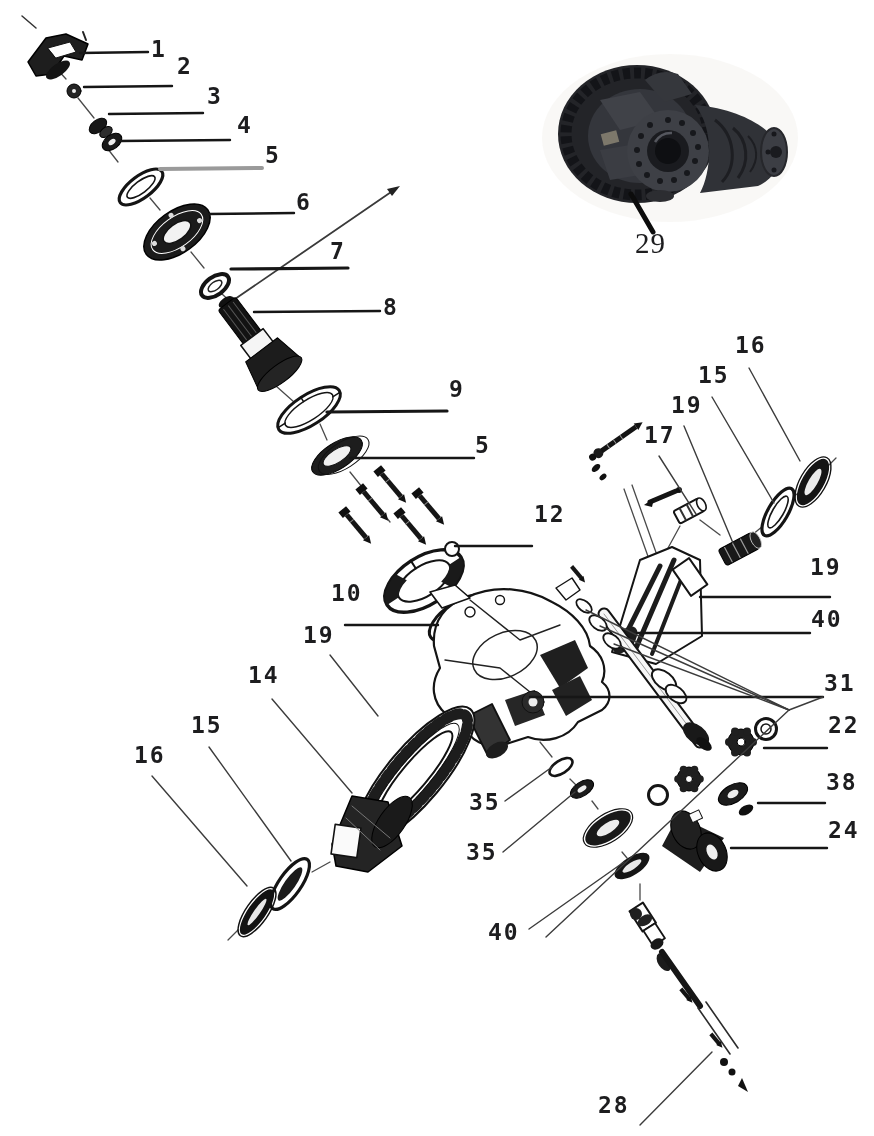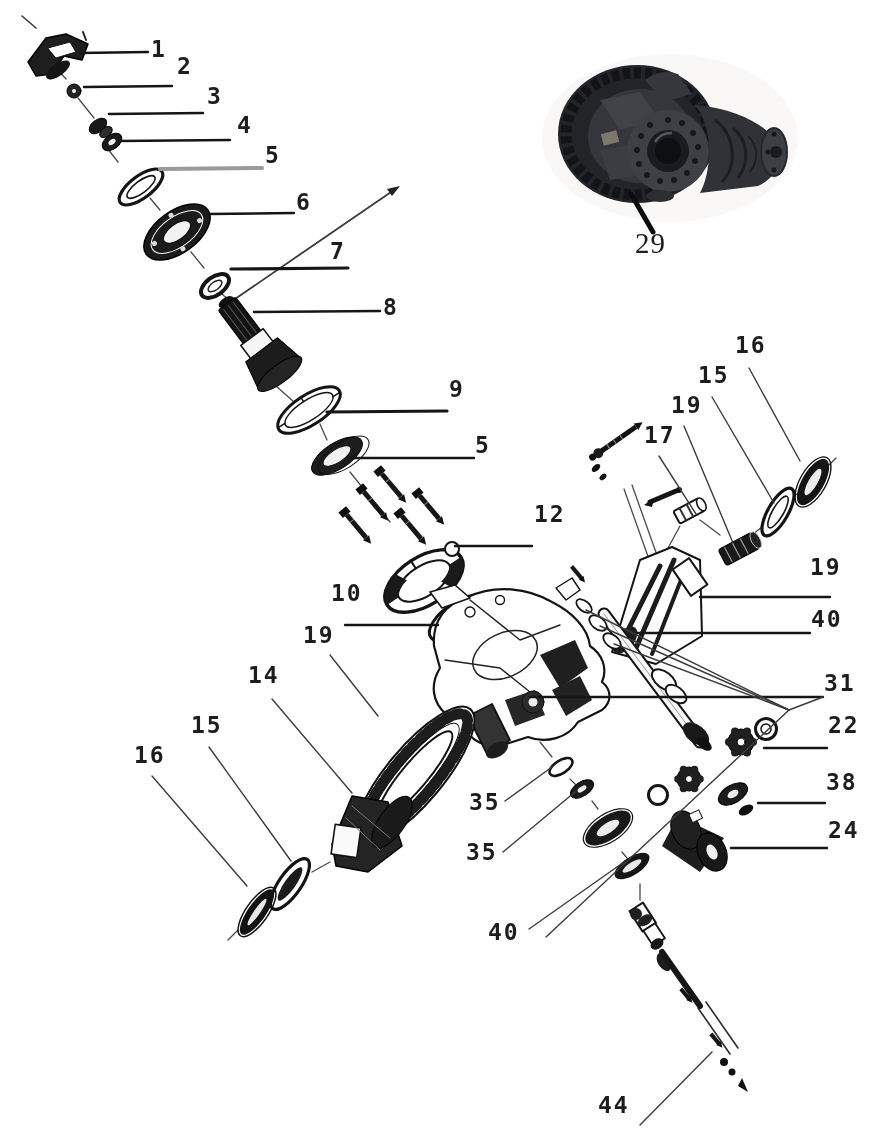--- a/index.html
+++ b/index.html
@@ -478,15 +478,15 @@
   <span class="callout" style="left:671px;top:394px">19</span>
   <span class="callout" style="left:810px;top:556px">19</span>
   <span class="callout" style="left:811px;top:608px">40</span>
   <span class="callout" style="left:824px;top:672px">31</span>
   <span class="callout" style="left:828px;top:714px">22</span>
   <span class="callout" style="left:826px;top:771px">38</span>
   <span class="callout" style="left:828px;top:819px">24</span>
   <span class="callout" style="left:469px;top:791px">35</span>
   <span class="callout" style="left:466px;top:841px">35</span>
   <span class="callout" style="left:488px;top:921px">40</span>
-  <span class="callout" style="left:598px;top:1094px">44</span>
+  <span class="callout" style="left:598px;top:1094px">28</span>
   <span class="callout large" style="left:635px;top:229px">29</span>
 </div>
 
 </body></html>

